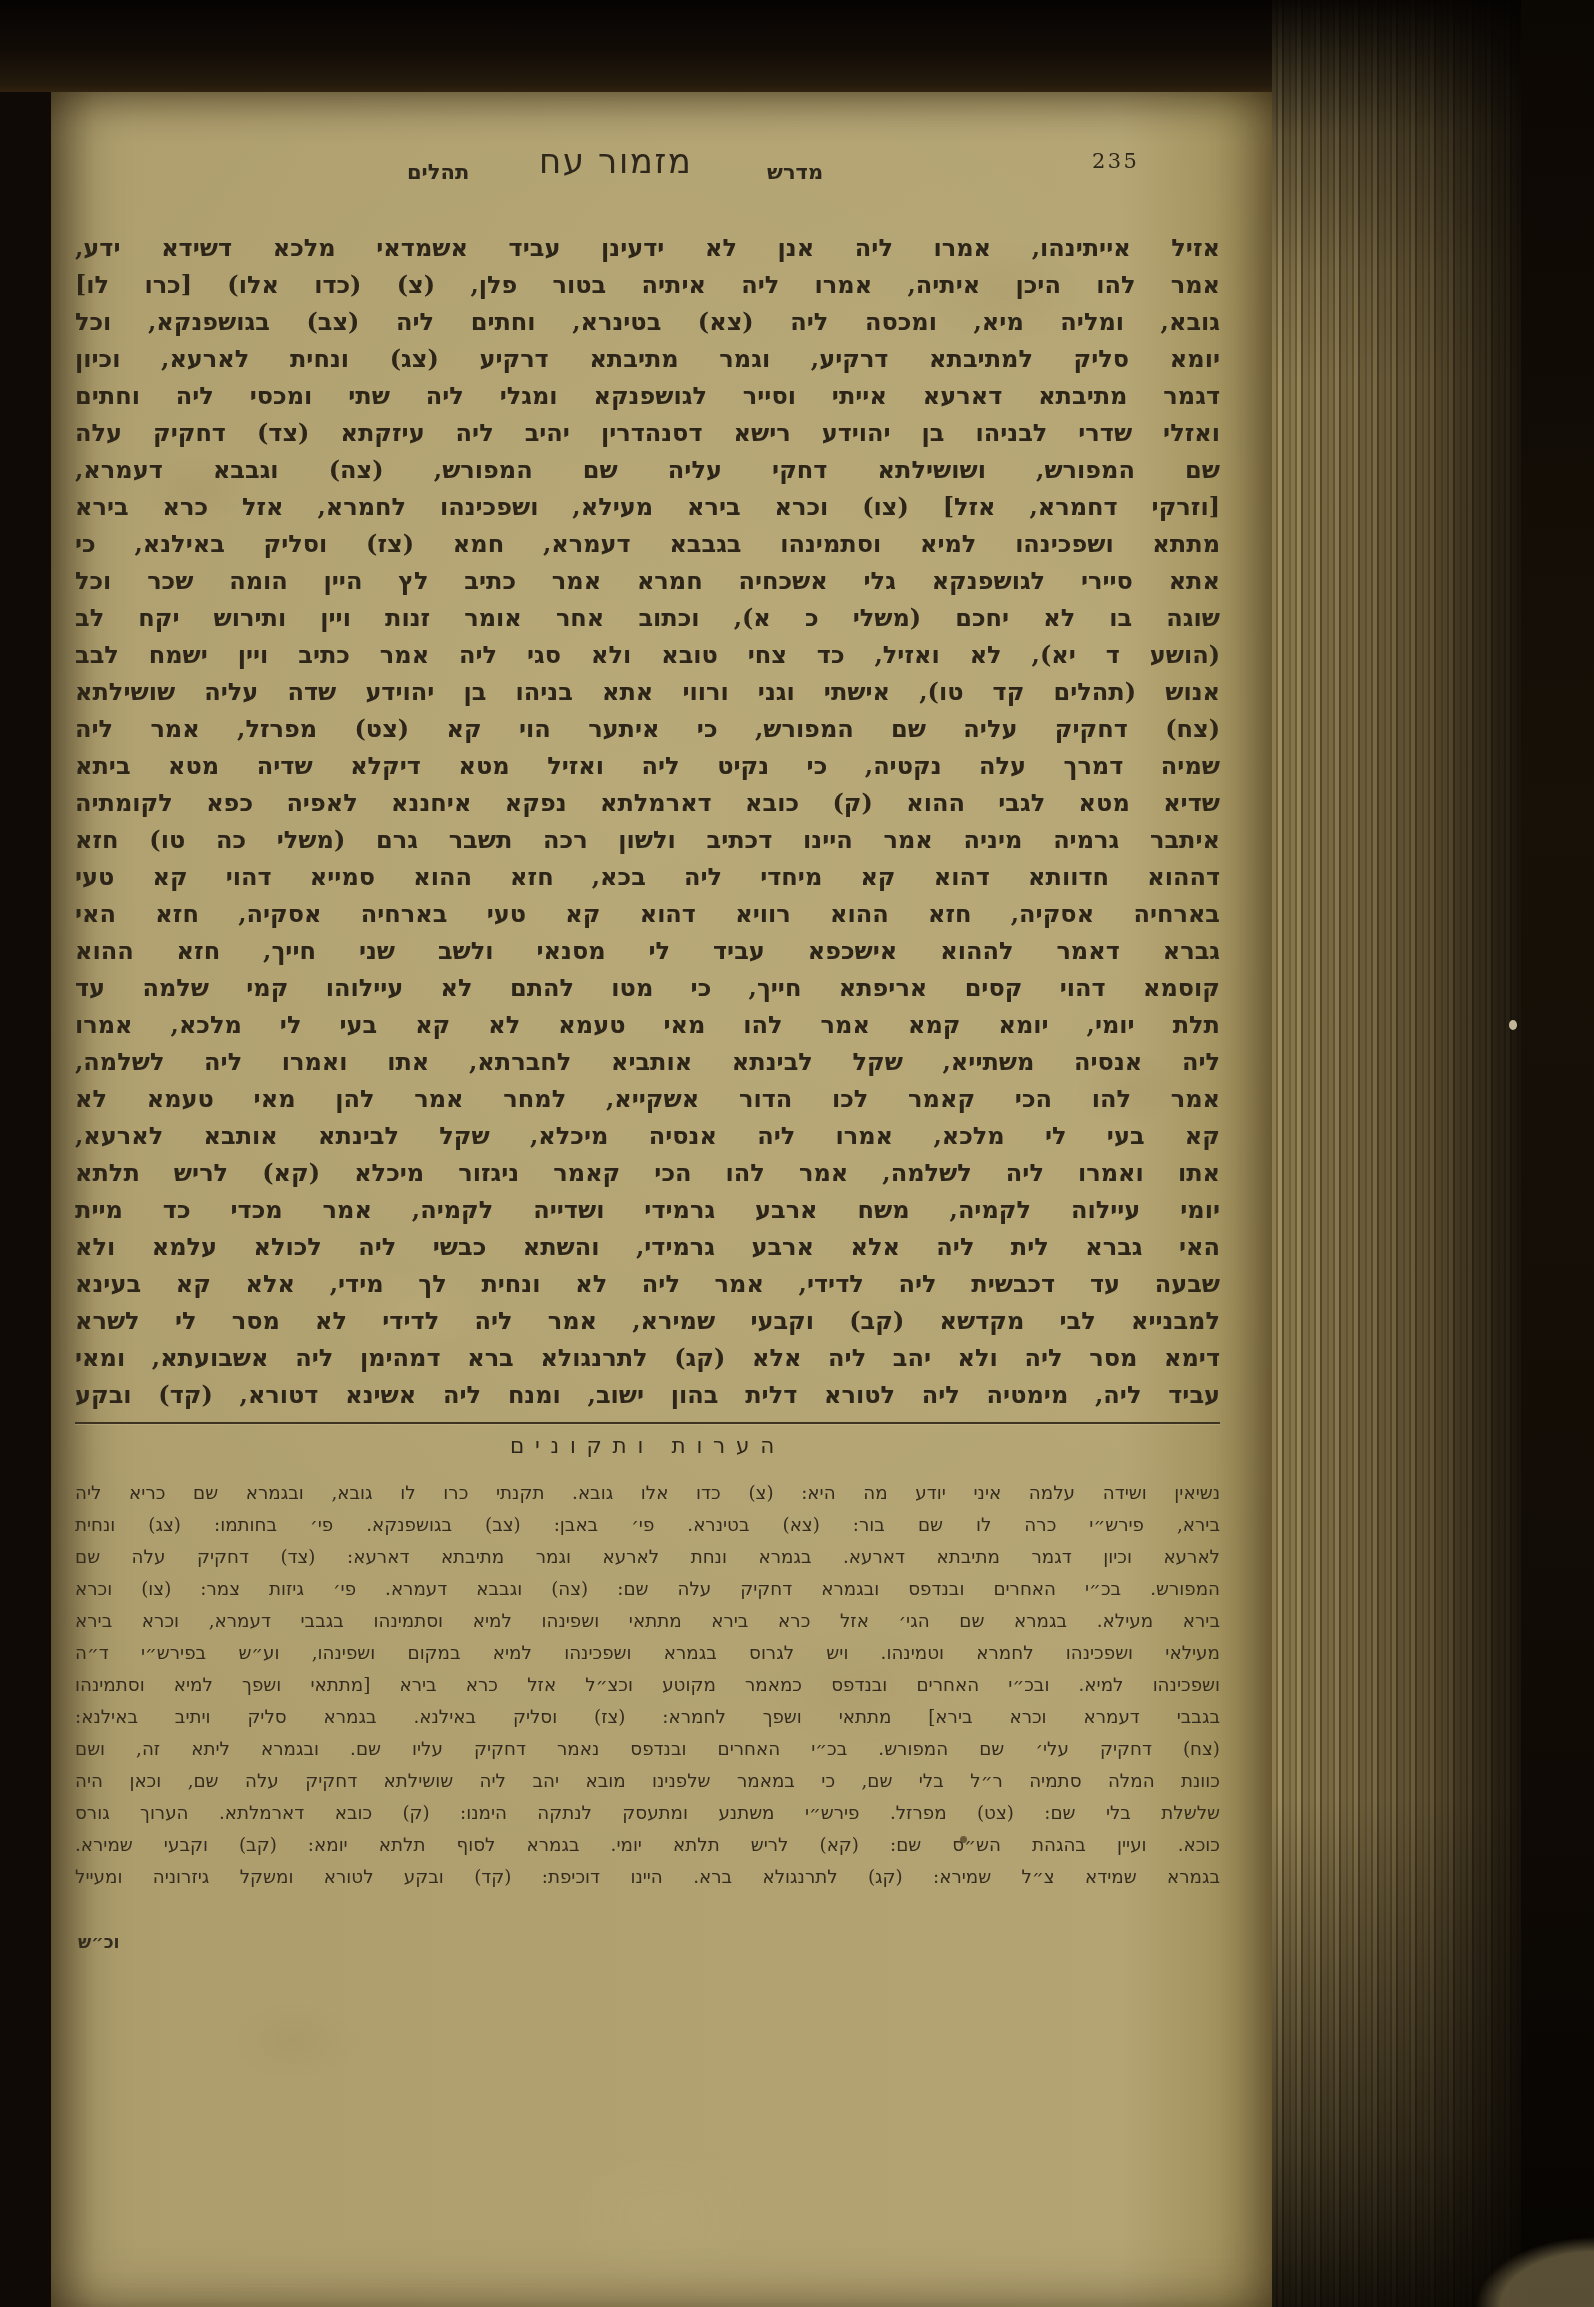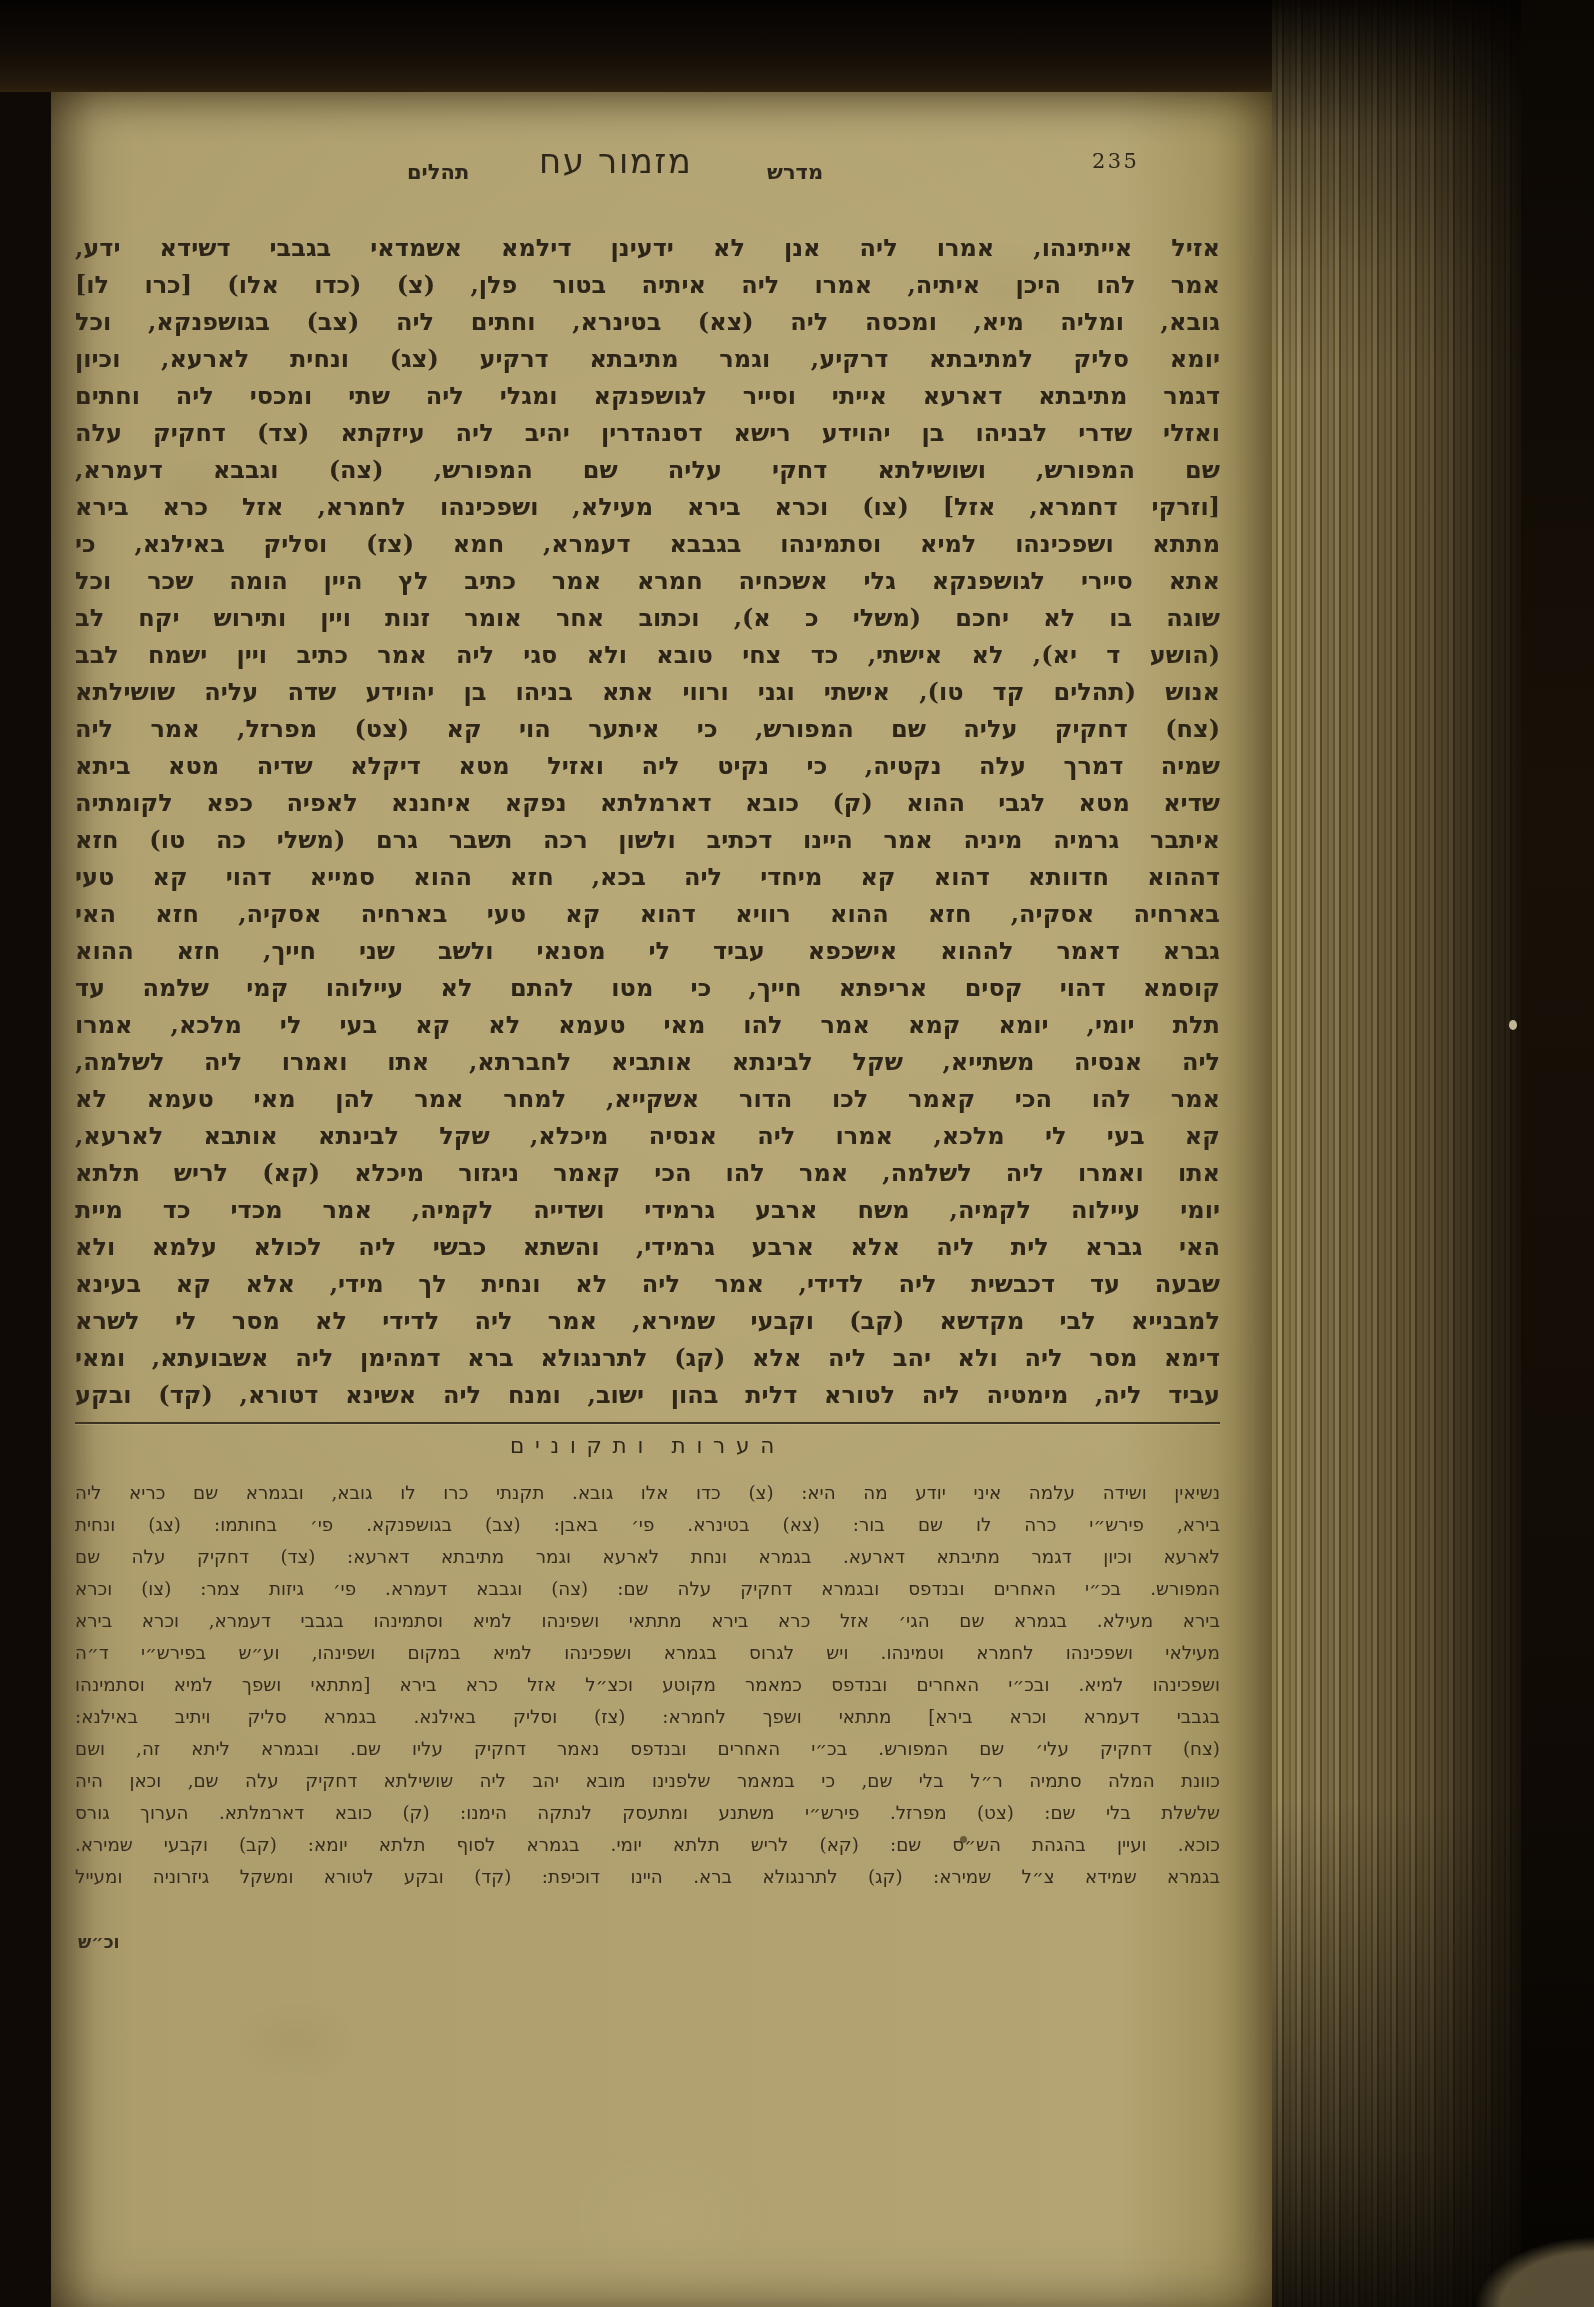--- a/index.html
+++ b/index.html
@@ -112,32 +112,32 @@
 <div class="edge-speck"></div>
 
 <div class="paper">
 
   <div class="hdr hdr-page-number">235</div>
   <div class="hdr hdr-midrash">מדרש</div>
   <div class="hdr hdr-title">מזמור עח</div>
   <div class="hdr hdr-tehillim">תהלים</div>
 
   <div class="main-text">
-    <div class="main-line">אזיל אייתינהו, אמרו ליה אנן לא ידעינן דילמא אשמדאי בגבבי דשידא ידע,</div>
+    <div class="main-line">אזיל אייתינהו, אמרו ליה אנן לא ידעינן עביד אשמדאי מלכא דשידא ידע,</div>
     <div class="main-line">אמר להו היכן איתיה, אמרו ליה איתיה בטור פלן, (צ) (כדו אלו) [כרו לו]</div>
     <div class="main-line">גובא, ומליה מיא, ומכסה ליה (צא) בטינרא, וחתים ליה (צב) בגושפנקא, וכל</div>
     <div class="main-line">יומא סליק למתיבתא דרקיע, וגמר מתיבתא דרקיע (צג) ונחית לארעא, וכיון</div>
     <div class="main-line">דגמר מתיבתא דארעא אייתי וסייר לגושפנקא ומגלי ליה שתי ומכסי ליה וחתים</div>
     <div class="main-line">ואזלי שדרי לבניהו בן יהוידע רישא דסנהדרין יהיב ליה עיזקתא (צד) דחקיק עלה</div>
     <div class="main-line">שם המפורש, ושושילתא דחקי עליה שם המפורש, (צה) וגבבא דעמרא,</div>
     <div class="main-line">[וזרקי דחמרא, אזל] (צו) וכרא בירא מעילא, ושפכינהו לחמרא, אזל כרא בירא</div>
     <div class="main-line">מתתא ושפכינהו למיא וסתמינהו בגבבא דעמרא, חמא (צז) וסליק באילנא, כי</div>
     <div class="main-line">אתא סיירי לגושפנקא גלי אשכחיה חמרא אמר כתיב לץ היין הומה שכר וכל</div>
     <div class="main-line">שוגה בו לא יחכם (משלי כ א), וכתוב אחר אומר זנות ויין ותירוש יקח לב</div>
-    <div class="main-line">(הושע ד יא), לא אישתי, כד צחי טובא ולא סגי ליה אמר כתיב ויין ישמח לבב</div>
+    <div class="main-line">(הושע ד יא), לא ואזיל, כד צחי טובא ולא סגי ליה אמר כתיב ויין ישמח לבב</div>
     <div class="main-line">אנוש (תהלים קד טו), אישתי וגני ורווי אתא בניהו בן יהוידע שדה עליה שושילתא</div>
     <div class="main-line">(צח) דחקיק עליה שם המפורש, כי איתער הוי קא (צט) מפרזל, אמר ליה</div>
     <div class="main-line">שמיה דמרך עלה נקטיה, כי נקיט ליה ואזיל מטא דיקלא שדיה מטא ביתא</div>
     <div class="main-line">שדיא מטא לגבי ההוא (ק) כובא דארמלתא נפקא איחננא לאפיה כפא לקומתיה</div>
     <div class="main-line">איתבר גרמיה מיניה אמר היינו דכתיב ולשון רכה תשבר גרם (משלי כה טו) חזא</div>
     <div class="main-line">דההוא חדוותא דהוא קא מיחדי ליה בכא, חזא ההוא סמייא דהוי קא טעי</div>
     <div class="main-line">בארחיה אסקיה, חזא ההוא רוויא דהוא קא טעי בארחיה אסקיה, חזא האי</div>
     <div class="main-line">גברא דאמר לההוא אישכפא עביד לי מסנאי ולשב שני חייך, חזא ההוא</div>
     <div class="main-line">קוסמא דהוי קסים אריפתא חייך, כי מטו להתם לא עיילוהו קמי שלמה עד</div>
     <div class="main-line">תלת יומי, יומא קמא אמר להו מאי טעמא לא קא בעי לי מלכא, אמרו</div>

